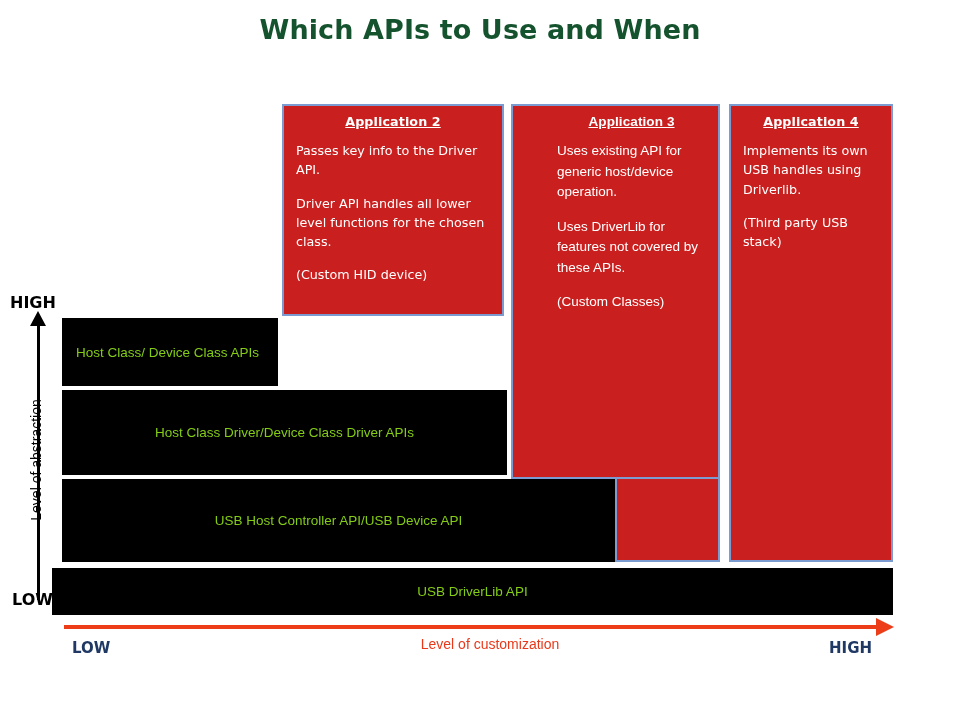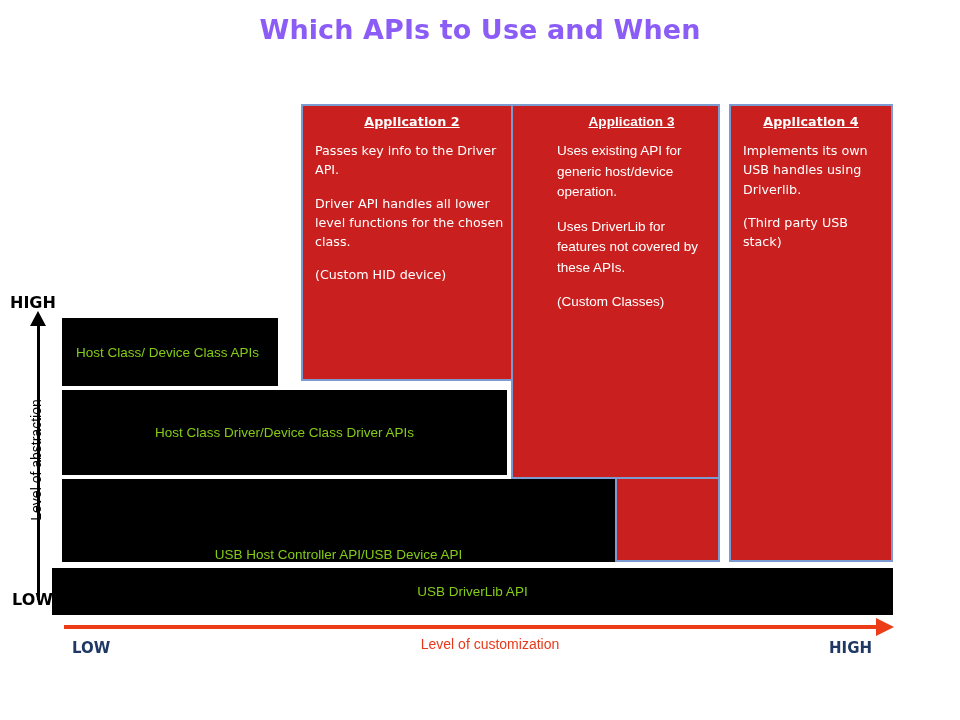--- a/index.html
+++ b/index.html
@@ -24,21 +24,21 @@
 
   
   .slide-title {
     position: absolute;
     left: 0;
     top: 14px;
     width: 960px;
     text-align: center;
     font-size: 27px;
     font-weight: bold;
-    color: #8b5cf6;
+    color: #14532d;
     letter-spacing: 0.1px;
     font-family: "DejaVu Sans", sans-serif;
   }
 
   
   .app-box {
     position: absolute;
     background: #C9201F;
     border: 2px solid #7C9BD0;
     box-sizing: border-box;
@@ -61,21 +61,21 @@
   .app-para:last-child { margin-bottom: 0; }
 
   
   .face-b .app-title,
   .face-b .app-para { font-family: "Liberation Sans", sans-serif; }
   .face-a .app-title,
   .face-a .app-para { font-family: "DejaVu Sans", sans-serif; font-size: 12.7px; }
 
   
   #app1 { left: 59px;  top: 104px; width: 224px; height: 205px; }
-  #app2 { left: 301px; top: 104px; width: 222px; height: 277px; }
+  #app2 { left: 282px; top: 104px; width: 222px; height: 212px; }
   #app3 { left: 511px; top: 104px; width: 209px; height: 375px; padding-left: 44px; }
   #app3-stem {
     position: absolute;
     left: 615px; top: 477px; width: 105px; height: 85px;
     background: #C9201F;
     border: 2px solid #7C9BD0;
     border-top: none;
     box-sizing: border-box;
   }
   
@@ -92,21 +92,21 @@
     background: #000000;
     color: #84cc16;
     display: flex;
     align-items: center;
     font-size: 13.5px;
     font-family: Liberation Sans, sans-serif;
     box-sizing: border-box;
   }
   #layer1 { left: 62px; top: 318px; width: 216px; height: 68px; justify-content: flex-start; padding-left: 14px; }
   #layer2 { left: 62px; top: 390px; width: 445px; height: 85px; justify-content: center; }
-  #layer3 { left: 62px; top: 479px; width: 553px; height: 83px; justify-content: center; align-items: flex-end; }
+  #layer3 { left: 62px; top: 479px; width: 553px; height: 83px; justify-content: center; }
   #layer4 { left: 52px; top: 568px; width: 841px; height: 47px; justify-content: center; }
 
   
   #y-axis-arrow {
     position: absolute;
     left: 37px;
     top: 322px;
     width: 3px;
     height: 278px;
     background: #000000;

